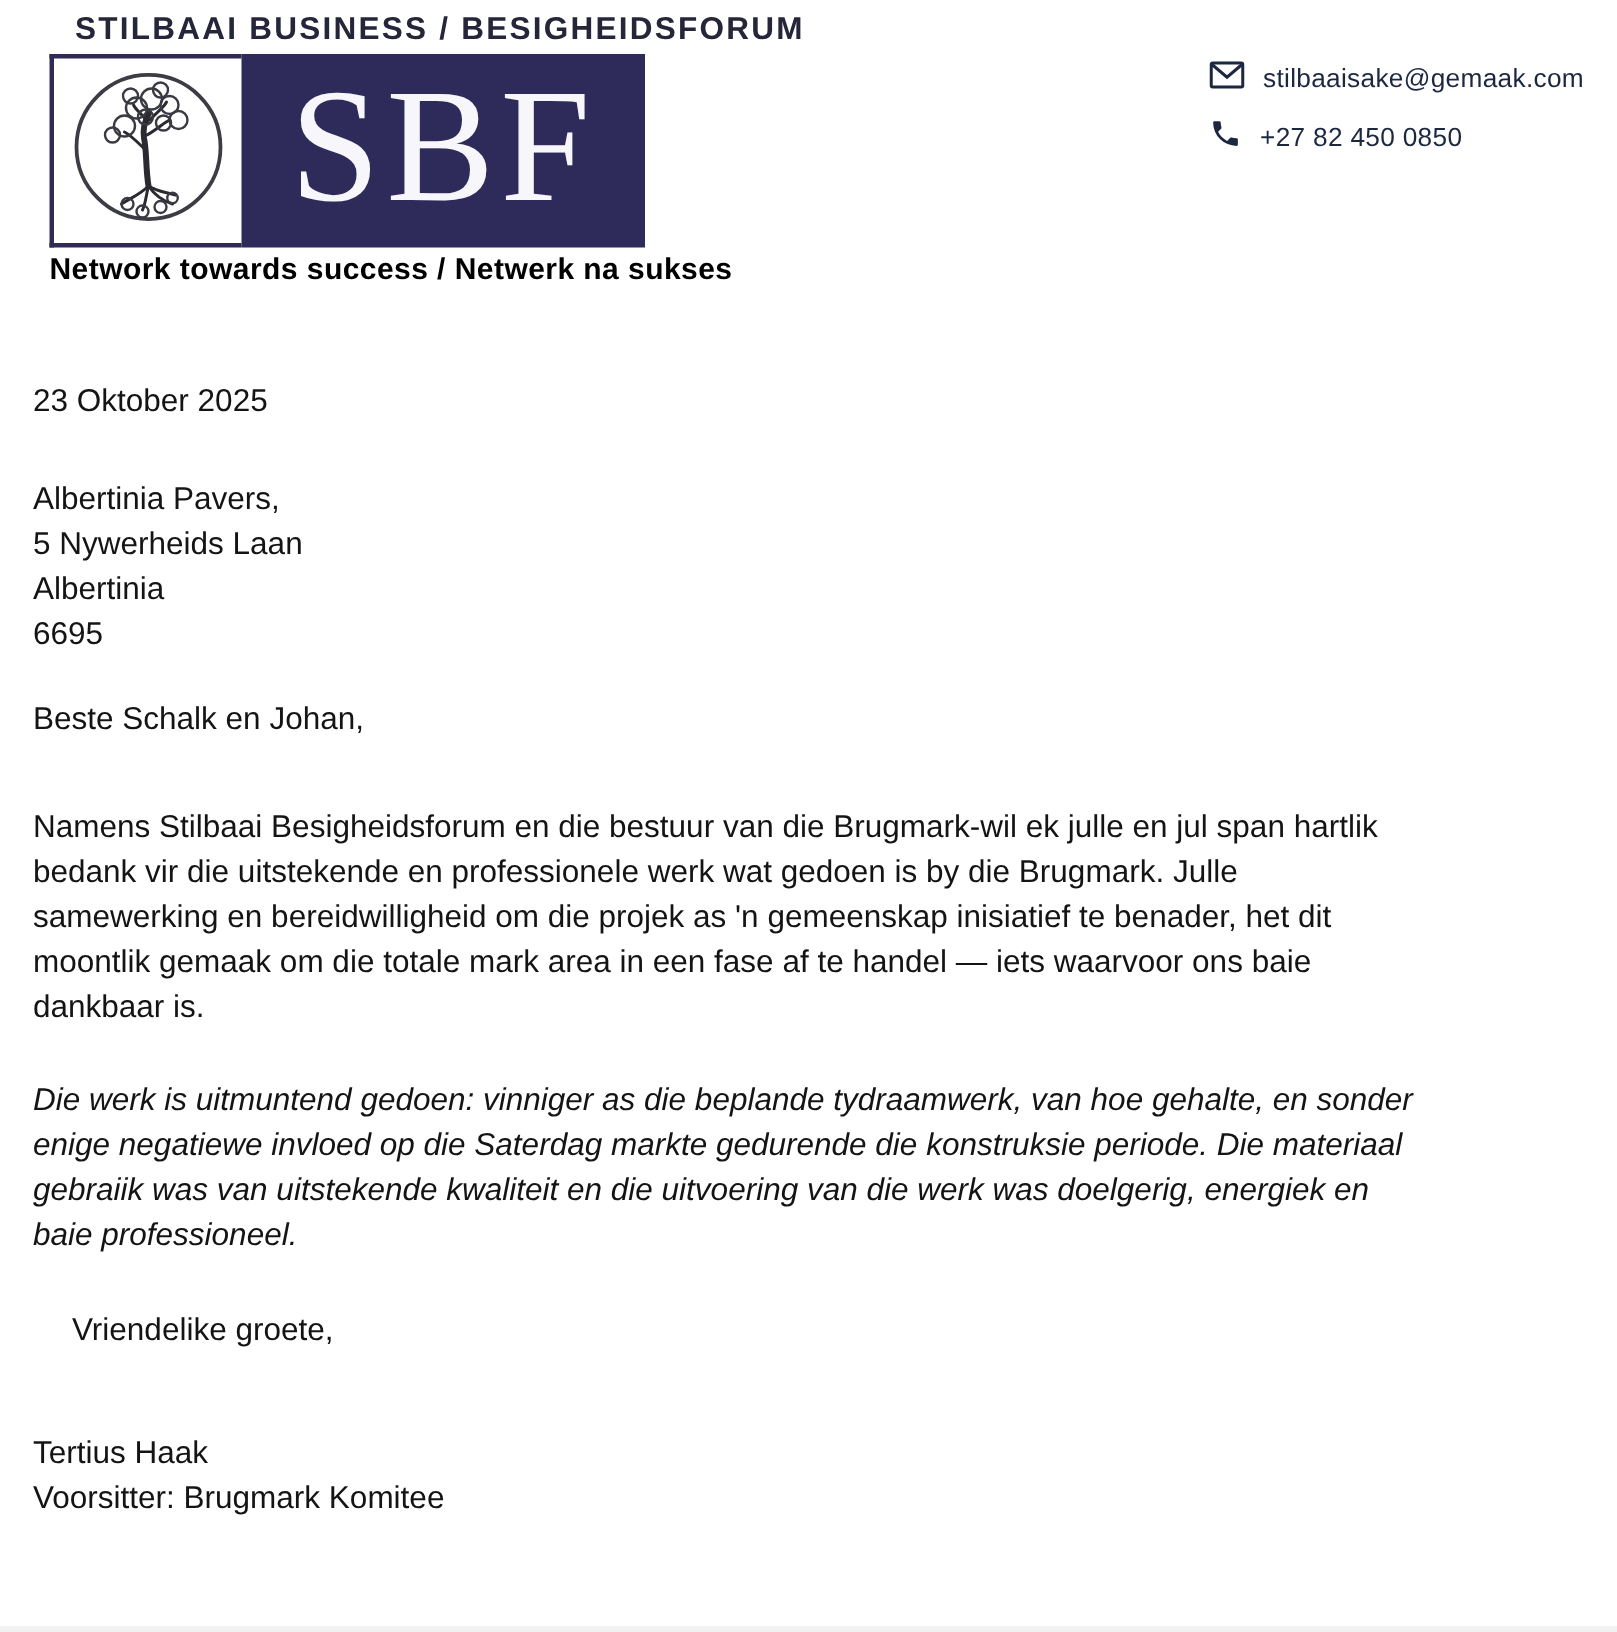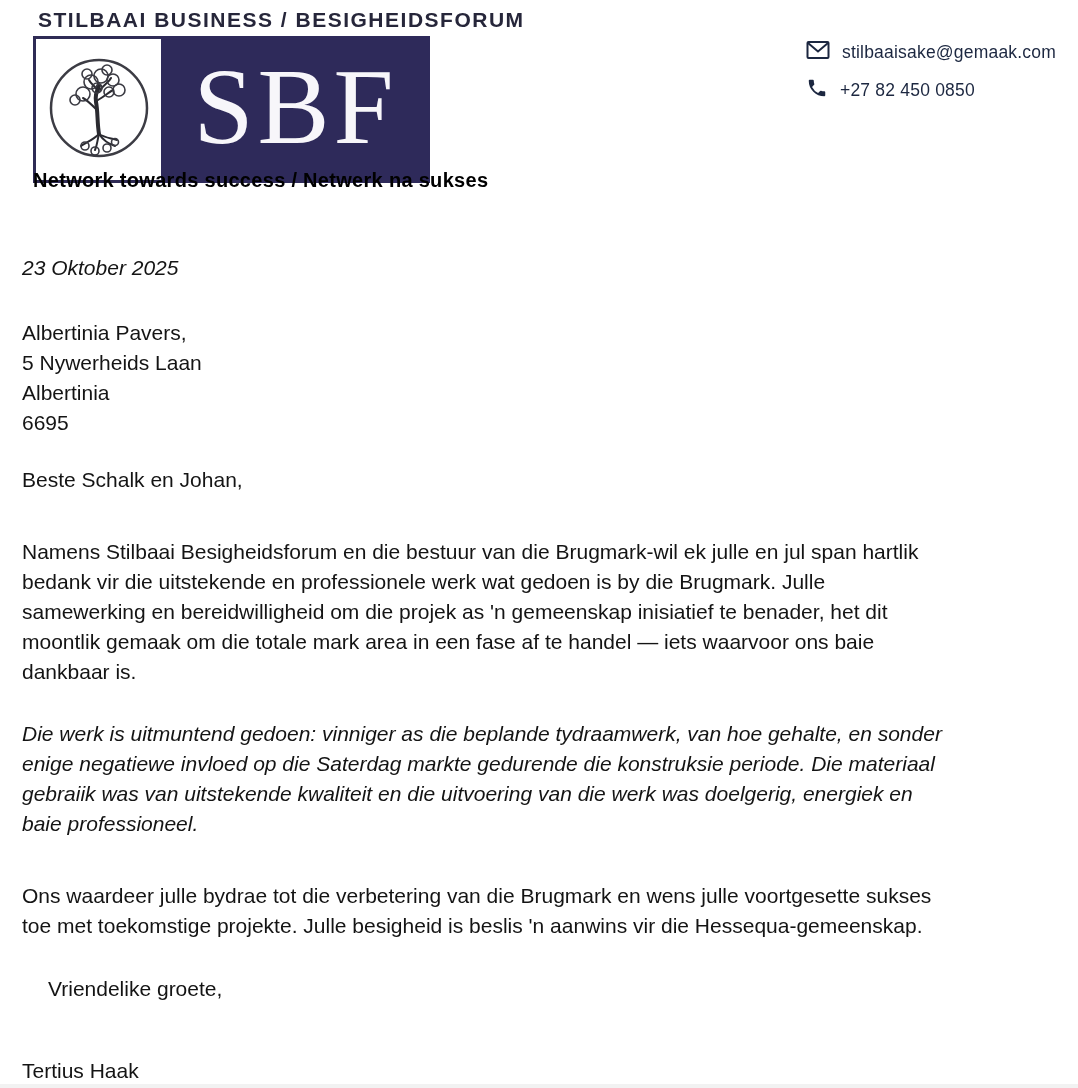--- a/index.html
+++ b/index.html
@@ -8,27 +8,27 @@
   .page {
     position:relative;
     width:1078px; height:1088px;
     background:#ffffff;
     overflow:hidden;
     color:#121212;
   }
 
   
   .org-title {
-    position:absolute; left:38px; top:8px;
+    position:absolute; left:50px; top:8px;
     font-size:21px; font-weight:600; letter-spacing:1.5px;
     color:#26263a;
   }
   .logo-box {
     position:absolute; left:33px; top:36px;
-    width:397px; height:147px;
+    width:397px; height:129px;
     display:flex;
   }
   .logo-tree-cell {
     width:128px; height:100%;
     background:#ffffff;
     border:3px solid #2f2b55;
     border-right:none;
     display:flex; align-items:center; justify-content:center;
   }
   .logo-acronym-cell {
@@ -56,21 +56,21 @@
   }
   .contact-row { display:flex; align-items:center; gap:12px; }
   .contact-row svg { flex:0 0 auto; }
   .contact-text { font-size:17.5px; font-weight:500; letter-spacing:0.2px; }
 
   
   .letter-body {
     position:absolute; left:22px; top:253px; width:930px;
     font-size:21px; line-height:30px; color:#141414;
   }
-  .date-line { margin-bottom:35px;font-style:italic; }
+  .date-line { margin-bottom:35px; }
   .addr-line { }
   .salutation { margin-top:27px; }
   .para { margin-top:42px; }
   .para-2 { margin-top:32px;font-style:italic; }
   .closing { margin-top:33px;margin-left:26px; }
   .sig-name { margin-top:52px; }
   .sig-title { }
   .bottom-strip {
     position:absolute; left:0; bottom:0; width:100%; height:4px;
     background:#f2f2f2;
@@ -156,21 +156,20 @@
 
     <div class="addr-line">Albertinia Pavers,</div>
     <div class="addr-line">5 Nywerheids Laan</div>
     <div class="addr-line">Albertinia</div>
     <div class="addr-line">6695</div>
 
     <div class="salutation">Beste Schalk en Johan,</div>
 
     <div class="para">Namens Stilbaai Besigheidsforum en die bestuur van die Brugmark-wil ek julle en jul span hartlik bedank vir die uitstekende en professionele werk wat gedoen is by die Brugmark. Julle samewerking en bereidwilligheid om die projek as 'n gemeenskap inisiatief te benader, het dit moontlik gemaak om die totale mark area in een fase af te handel — iets waarvoor ons baie dankbaar is.</div>
     <div class="para para-2">Die werk is uitmuntend gedoen: vinniger as die beplande tydraamwerk, van hoe gehalte, en sonder enige negatiewe invloed op die Saterdag markte gedurende die konstruksie periode. Die materiaal gebraiik was van uitstekende kwaliteit en die uitvoering van die werk was doelgerig, energiek en baie professioneel.</div>
-    <div class="para">Ons waardeer julle bydrae tot die verbetering van die Brugmark en wens julle voortgesette sukses toe met toekomstige projekte. Julle besigheid is beslis 'n aanwins vir die Hessequa-gemeenskap.</div>
 
     <div class="closing">Vriendelike groete,</div>
 
     <div class="sig-name">Tertius Haak</div>
     <div class="sig-title">Voorsitter: Brugmark Komitee</div>
   </div>
 
   <div class="bottom-strip"></div>
 </div>
 

